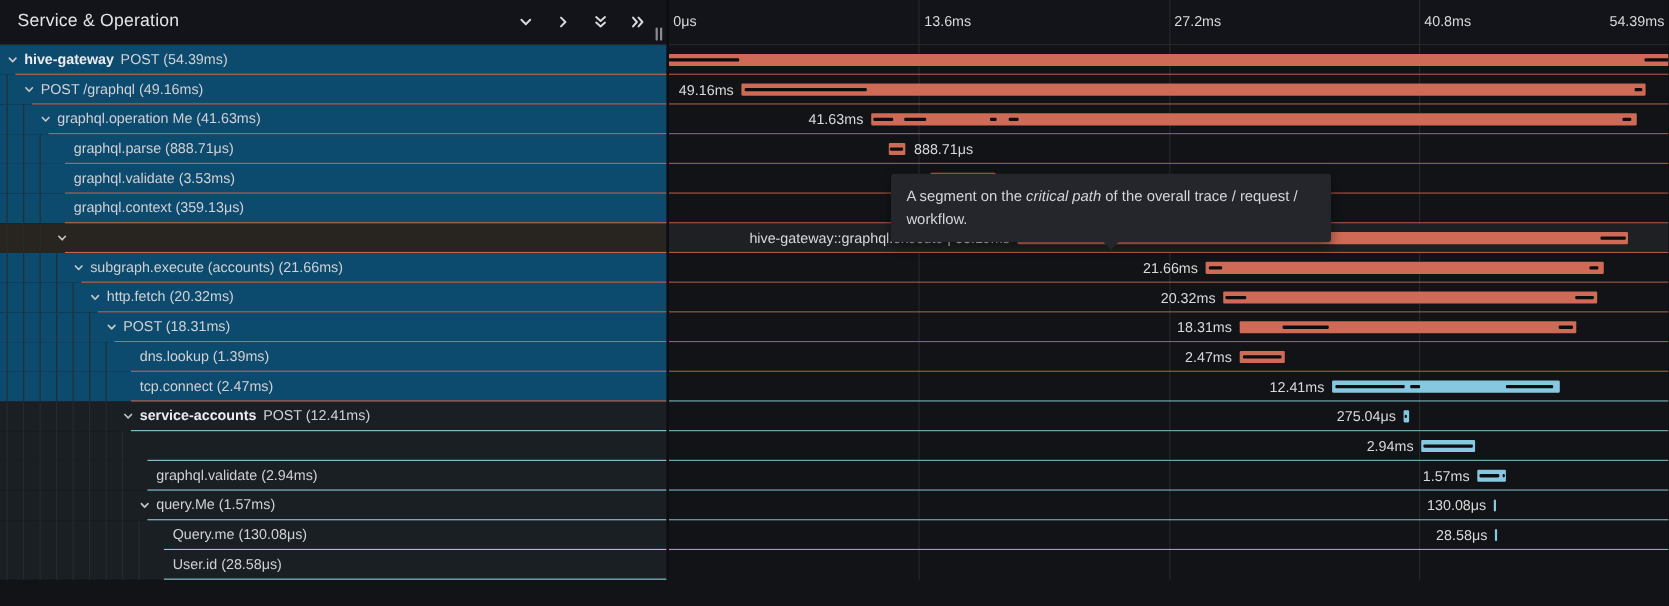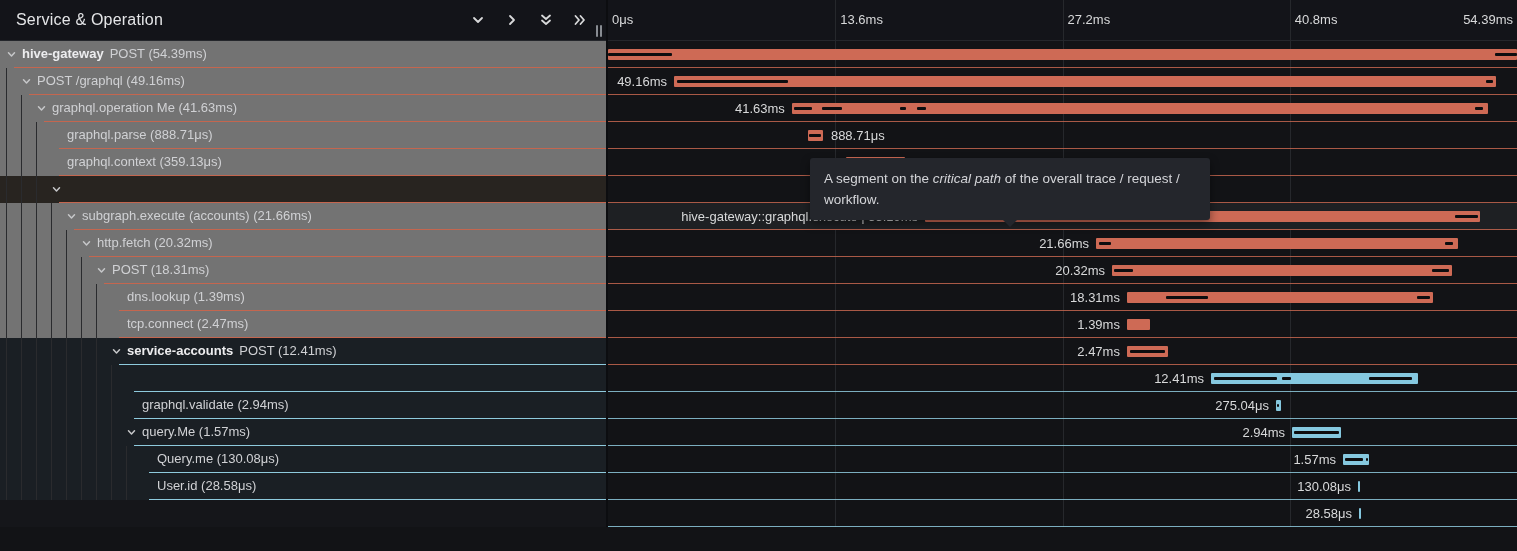--- a/index.html
+++ b/index.html
@@ -19,21 +19,21 @@
   .tick-label{position:absolute;top:12px;font-size:13px;color:#d8d9da;white-space:nowrap;}
 
   
   .left{position:absolute;left:0;top:41px;width:606px;height:486px;background:#15161a;}
   .sep{position:absolute;left:606px;top:0;width:2px;height:527px;background:#0c0d10;z-index:4;}
   .right{position:absolute;left:608px;top:41px;width:909px;height:486px;}
   .gridline{position:absolute;top:0;width:1px;height:527px;background:#26282c;z-index:0;}
 
   
   .tree-row{position:relative;height:27px;box-sizing:border-box;cursor:pointer;}
-  .tree-row.warm{background:#737373;}
+  .tree-row.warm{background:#0c4a6e;}
   .tree-row.cool{background:#1a1f24;}
   .tree-row.hovered{background:#282420;}
   .guide{position:absolute;top:0;bottom:0;width:1px;background:#2a2b2e;}
   .chev{position:absolute;top:8px;}
   .tname{position:absolute;top:0;line-height:26px;font-size:13px;white-space:nowrap;color:#d0d1d4;}
   .svc{font-weight:700;color:#ededef;margin-right:6px;}
   .underline{position:absolute;bottom:0;height:1px;right:0;z-index:2;}
 
   
   .time-row{position:relative;height:27px;box-sizing:border-box;cursor:pointer;}
@@ -140,20 +140,27 @@
         <div class="guide" style="left: 6px;"></div>
         <div class="guide" style="left: 21px;"></div>
         <div class="guide" style="left: 36px;"></div>
         <div class="tname" style="left: 67px;">graphql.parse (888.71μs)</div>
         <div class="underline" style="left: 59px; background: rgb(196, 102, 79);"></div>
       </div>
       <div class="tree-row warm">
         <div class="guide" style="left: 6px;"></div>
         <div class="guide" style="left: 21px;"></div>
         <div class="guide" style="left: 36px;"></div>
+        <div class="tname" style="left: 67px;">graphql.validate (3.53ms)</div>
+        <div class="underline" style="left: 59px; background: rgb(196, 102, 79);"></div>
+      </div>
+      <div class="tree-row warm">
+        <div class="guide" style="left: 6px;"></div>
+        <div class="guide" style="left: 21px;"></div>
+        <div class="guide" style="left: 36px;"></div>
         <div class="tname" style="left: 67px;">graphql.context (359.13μs)</div>
         <div class="underline" style="left: 59px; background: rgb(196, 102, 79);"></div>
       </div>
       <div class="tree-row warm hovered">
         <div class="guide" style="left: 6px;"></div>
         <div class="guide" style="left: 21px;"></div>
         <div class="guide" style="left: 36px;"></div>
         <div class="chev" style="left: 51px;">
           <svg width="11" height="11" viewBox="0 0 11 11">
             <polyline points="2.5,3.8 5.5,7 8.5,3.8" fill="none" stroke="#c6c7c9" stroke-width="1.5" stroke-linecap="round" stroke-linejoin="round"></polyline>
@@ -376,25 +383,20 @@
       </div>
       <div class="time-row">
         <div class="underline" style="left: 0px; background: rgb(196, 102, 79); opacity: 0.85;"></div>
         <div class="bar" style="left: 57.0877%; width: 33.6643%; min-width: 2px; background: rgb(206, 106, 85);"></div>
         <div class="crit" style="left: 61.4083%; width: 4.59643%;"></div>
         <div class="crit" style="left: 88.9869%; width: 1.47086%;"></div>
         <div class="blabel" style="right: calc(42.9123% + 7px);">18.31ms</div>
       </div>
       <div class="time-row">
         <div class="underline" style="left: 0px; background: rgb(196, 102, 79); opacity: 0.85;"></div>
-        <div class="bar" style="left: 57.0877%; width: 2.55562%; min-width: 2px; background: rgb(206, 106, 85);"></div>
-        <div class="blabel" style="right: calc(42.9123% + 7px);">1.39ms</div>
-      </div>
-      <div class="time-row">
-        <div class="underline" style="left: 0px; background: rgb(196, 102, 79); opacity: 0.85;"></div>
         <div class="bar" style="left: 57.0877%; width: 4.54128%; min-width: 2px; background: rgb(206, 106, 85);"></div>
         <div class="crit" style="left: 57.4554%; width: 3.76908%;"></div>
         <div class="blabel" style="right: calc(42.9123% + 7px);">2.47ms</div>
       </div>
       <div class="time-row">
         <div class="underline" style="left: 0px; background: rgb(142, 202, 221); opacity: 0.85;"></div>
         <div class="bar" style="left: 66.3357%; width: 22.8167%; min-width: 2px; background: rgb(133, 200, 223);"></div>
         <div class="crit" style="left: 66.6483%; width: 6.89465%;"></div>
         <div class="crit" style="left: 74.1864%; width: 0.919287%;"></div>
         <div class="crit" style="left: 83.747%; width: 4.68836%;"></div>

